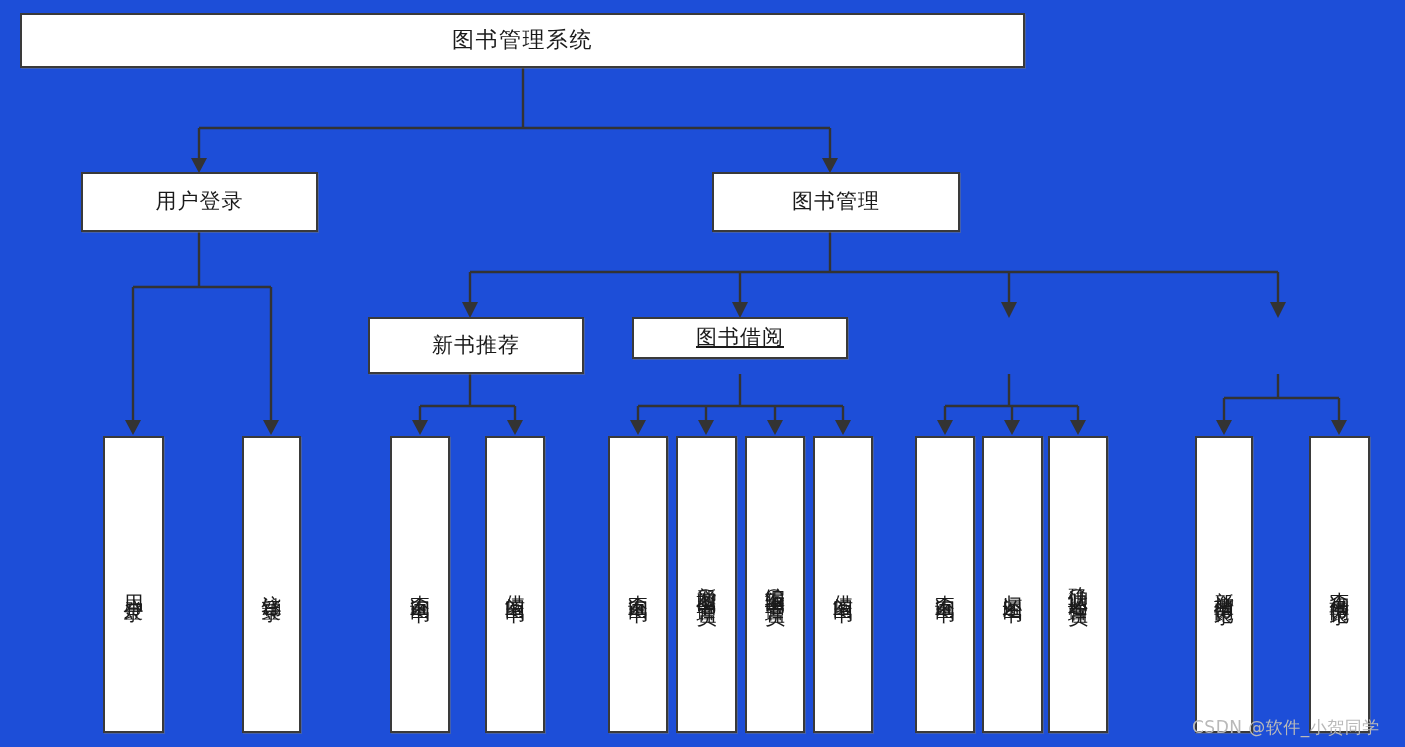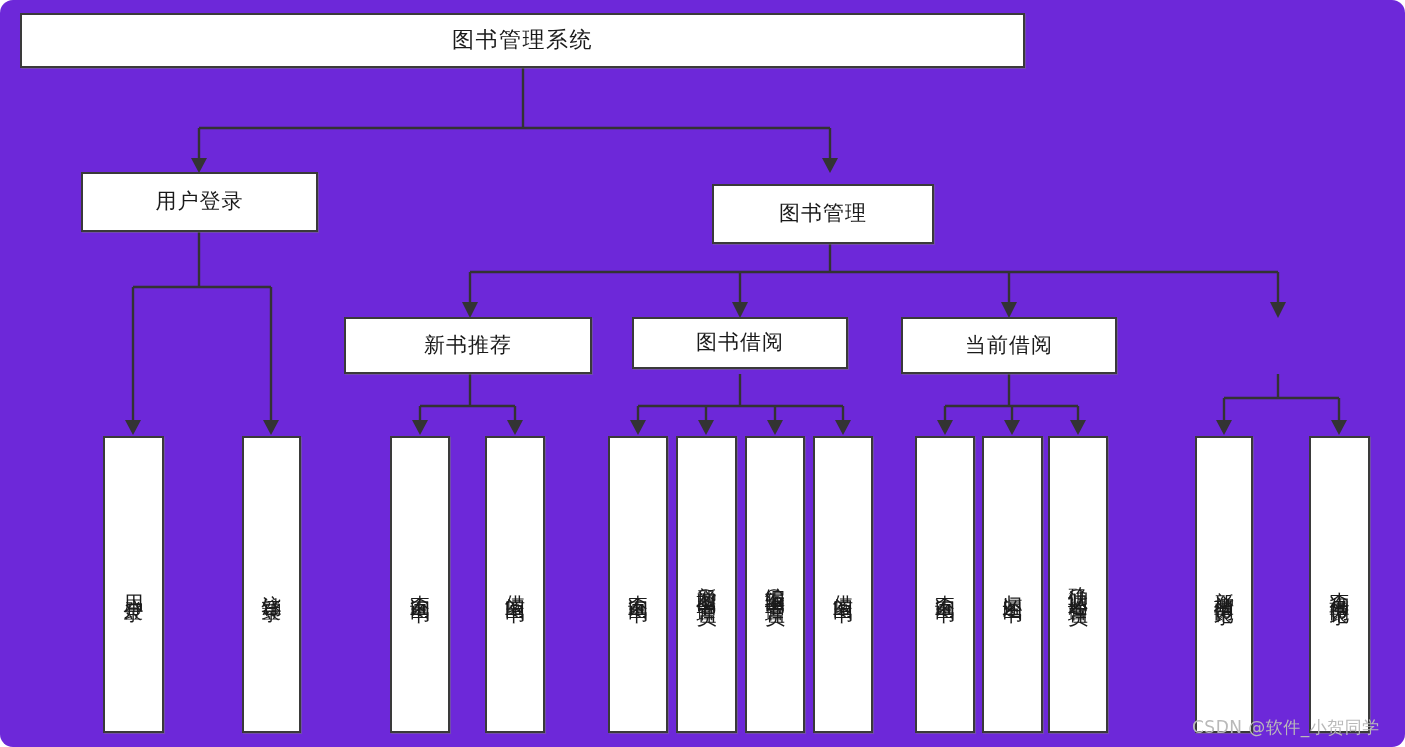--- a/index.html
+++ b/index.html
@@ -7,23 +7,22 @@
     padding: 0;
     background: #ffffff;
   }
   body {
     font-family: "DejaVu Sans", "Liberation Sans", sans-serif;
   }
   #canvas {
     position: relative;
     width: 1405px;
     height: 747px;
-    background: #6d28d9;
+    background: #1d4ed8;
     overflow: hidden;
-    border-radius: 13px;
   }
   .node {
     position: absolute;
     box-sizing: border-box;
     border: 2px solid #3a3a3a;
     background: #ffffff;
     display: flex;
     align-items: center;
     justify-content: center;
     color: #1a1a1a;
@@ -151,32 +150,29 @@
     <polygon class="arrowhead" points="1331,420 1347,420 1339,435"></polygon>
   </svg>
 
   <div class="node node-h node-root" style="left:20px; top:13px; width:1005px; height:55px;">
     <span>图书管理系统</span>
   </div>
 
   <div class="node node-h" style="left:81px; top:172px; width:237px; height:60px;">
     <span>用户登录</span>
   </div>
-  <div class="node node-h" style="left:712px; top:172px; width:222px; height:60px;margin-top:12px;">
+  <div class="node node-h" style="left:712px; top:172px; width:248px; height:60px;">
     <span>图书管理</span>
   </div>
 
-  <div class="node node-h" style="left:344px; top:317px; width:248px; height:57px;">
+  <div class="node node-h" style="left:368px; top:317px; width:216px; height:57px;">
     <span>新书推荐</span>
   </div>
-  <div class="node node-h" style="left:632px; top:317px; width:216px; height:52px;">
+  <div class="node node-h" style="left:632px; top:317px; width:216px; height:42px;text-decoration:underline;">
     <span>图书借阅</span>
-  </div>
-  <div class="node node-h" style="left:901px; top:317px; width:216px; height:57px;">
-    <span>当前借阅</span>
   </div>
 
   <div class="node node-v" style="left:103px; top:436px; width:61px; height:297px;">
     <span class="vlabel">用户登录</span>
   </div>
   <div class="node node-v" style="left:242px; top:436px; width:59px; height:297px;">
     <span class="vlabel">注销登录</span>
   </div>
 
   <div class="node node-v" style="left:390px; top:436px; width:60px; height:297px;">

